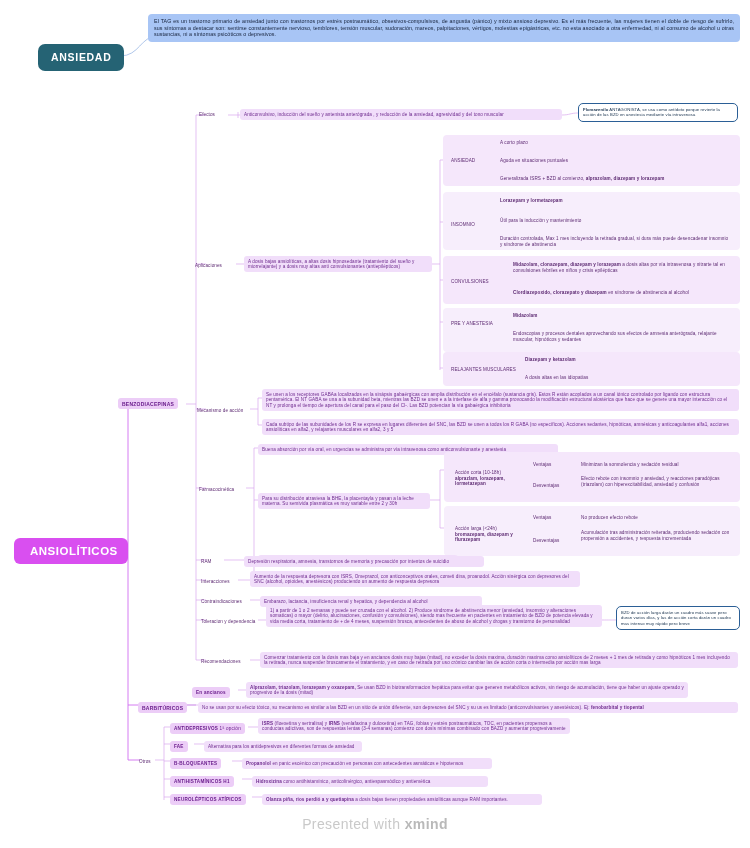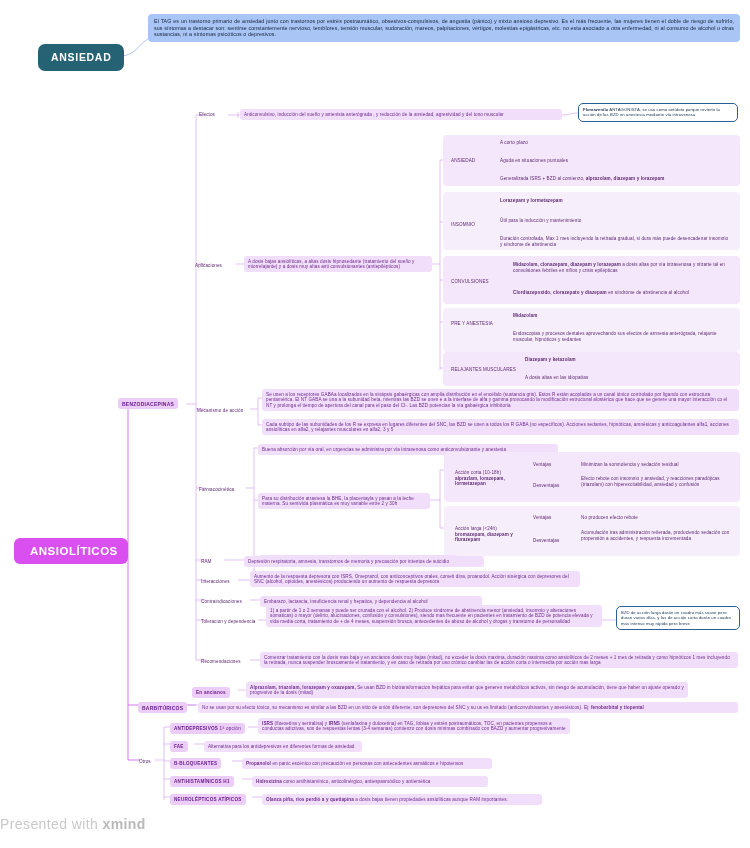--- a/index.html
+++ b/index.html
@@ -101,21 +101,21 @@
   .panel-2 {
     background: #f7eefc;
     border-radius: 4px;
   }
   b, .b { font-weight: bold; }
 
   
   .watermark {
     position: absolute;
     left: 0; right: 0;
-    text-align: left;
+    text-align: center;
     color: #c9c9c9;
     font-size: 14px;
     letter-spacing: 0.4px;
   }
   .watermark .brand { font-weight: bold; color: #b9b9b9; }
 </style>
 </head>
 <body>
 
 <div id="canvas">

